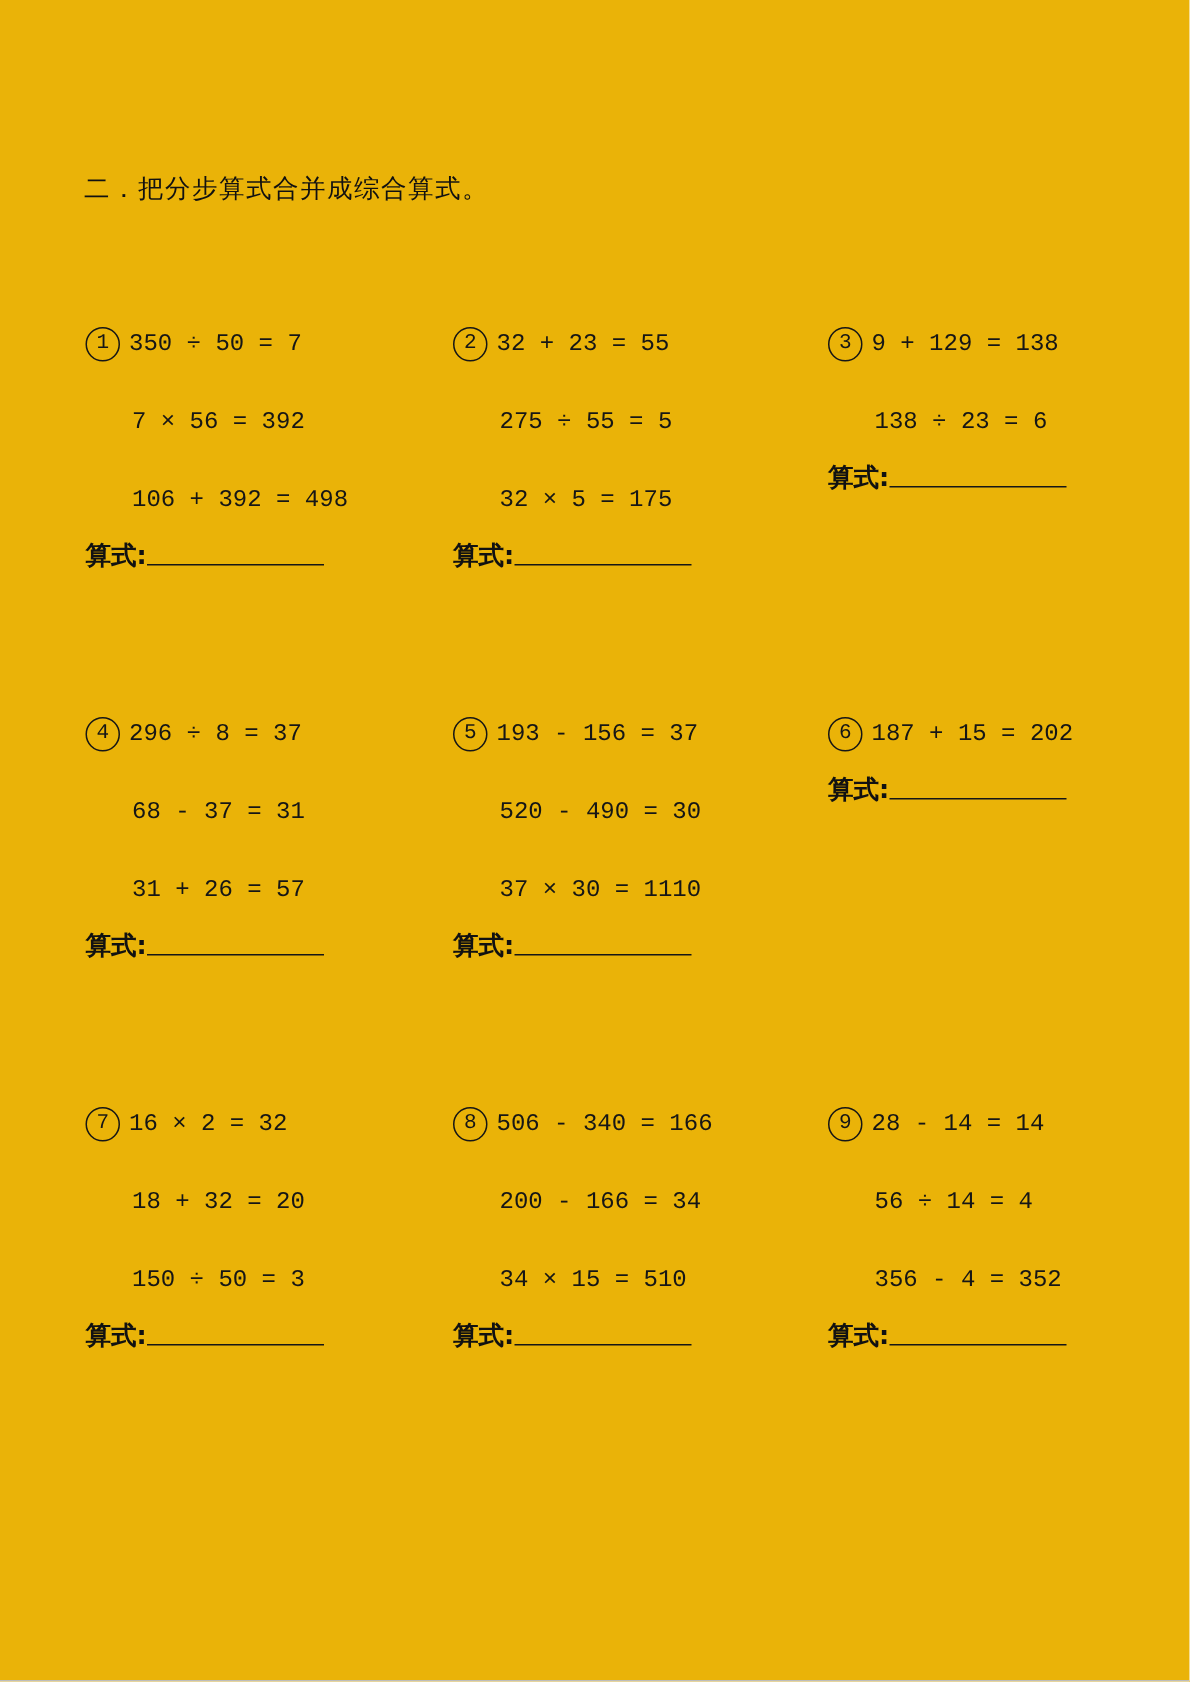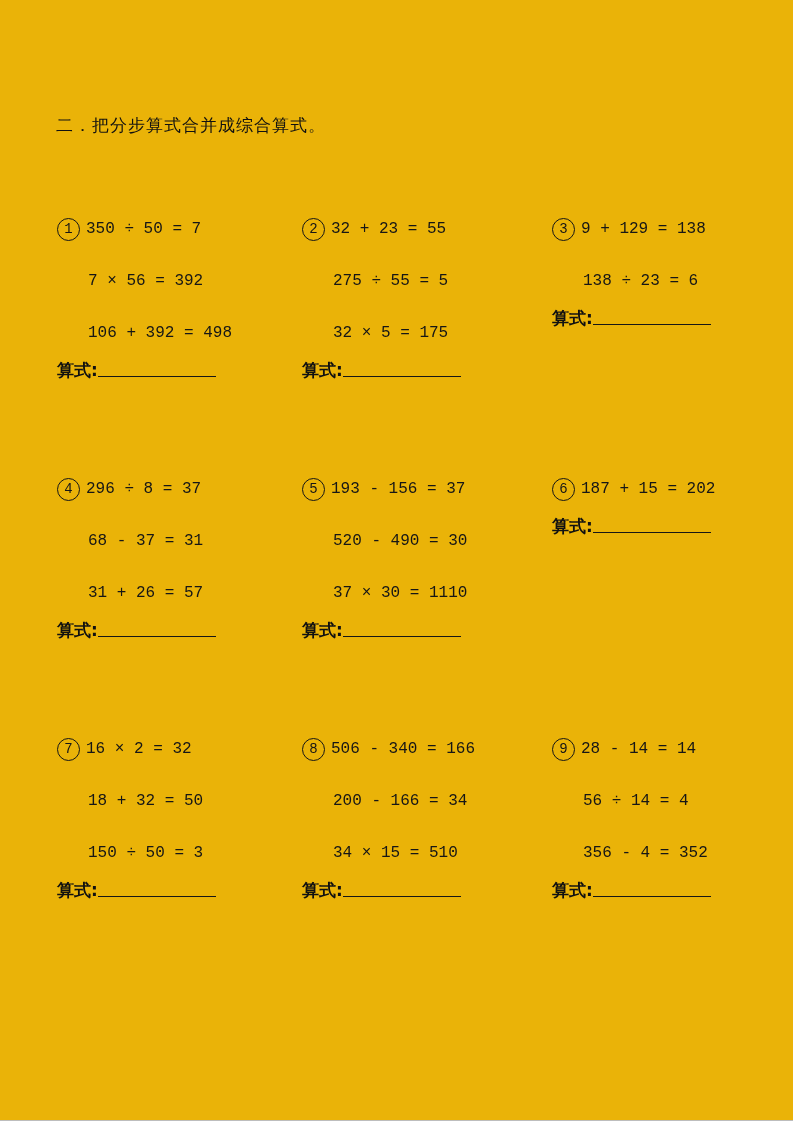--- a/index.html
+++ b/index.html
@@ -153,21 +153,21 @@
         <span class="ans-label">算式:</span>
           <span class="ans-blank"></span>
       </div>
     </div>
 
     <div class="problem">
       <div class="eq-line">
         <span class="circ"><span class="circ-num">7</span></span>
         <span class="eq">16 × 2 = 32</span>
       </div>
-      <div class="eq-line indent"><span class="eq">18 + 32 = 50</span></div>
+      <div class="eq-line indent"><span class="eq">18 + 32 = 20</span></div>
       <div class="eq-line indent"><span class="eq">150 ÷ 50 = 3</span></div>
       <div class="ans-line">
         <span class="ans-label">算式:</span>
           <span class="ans-blank"></span>
       </div>
     </div>
 
     <div class="problem">
       <div class="eq-line">
         <span class="circ"><span class="circ-num">8</span></span>

